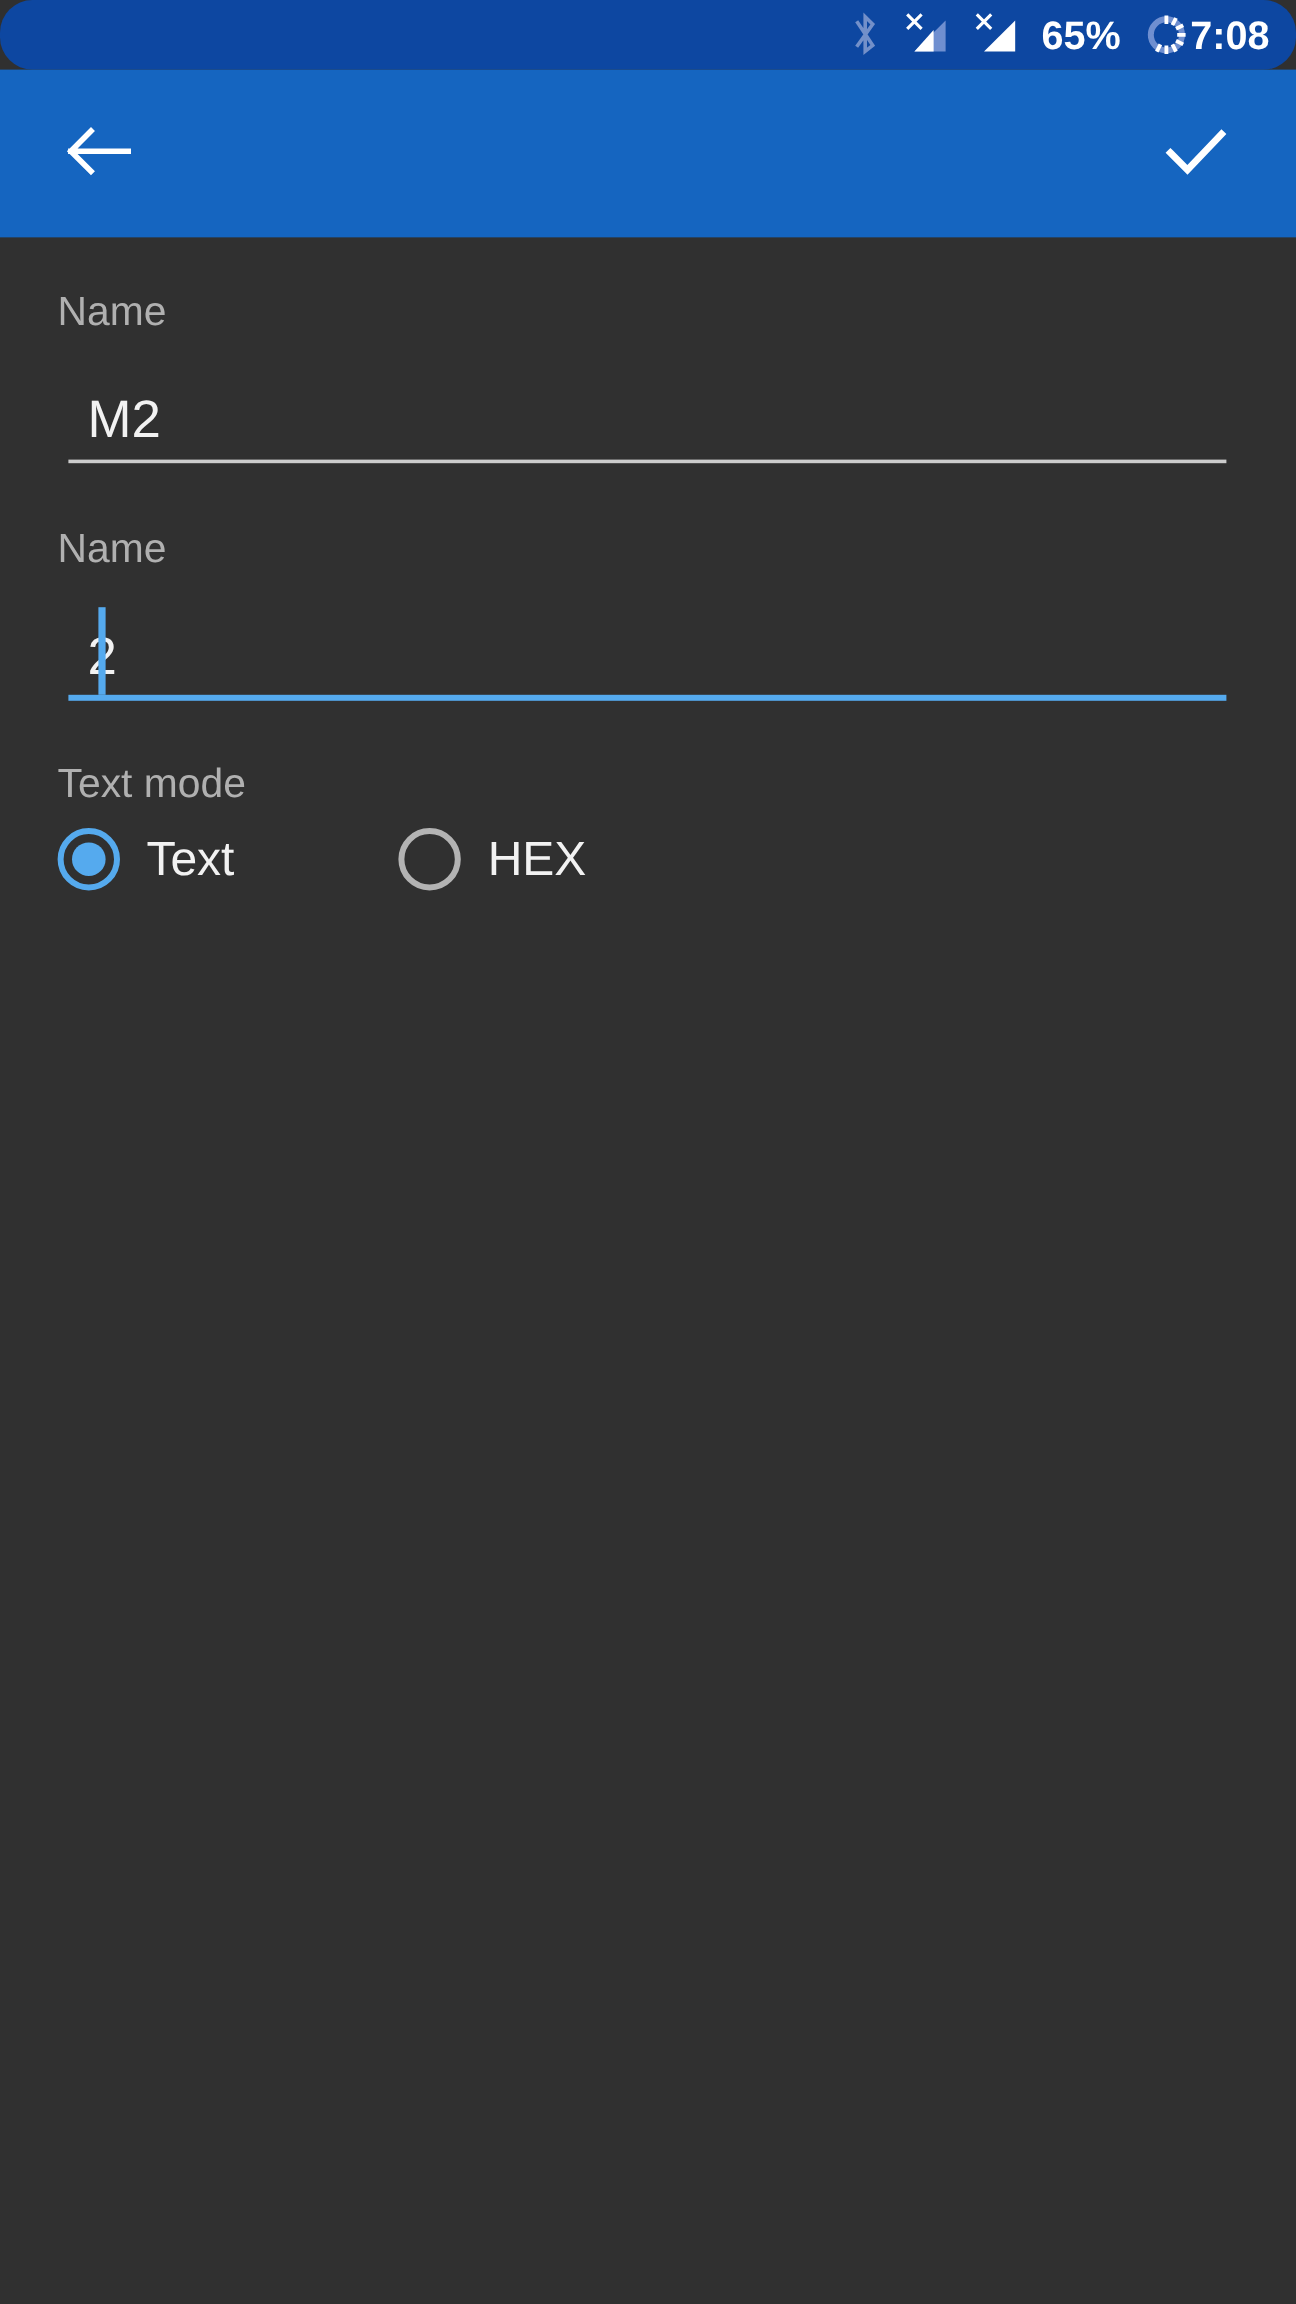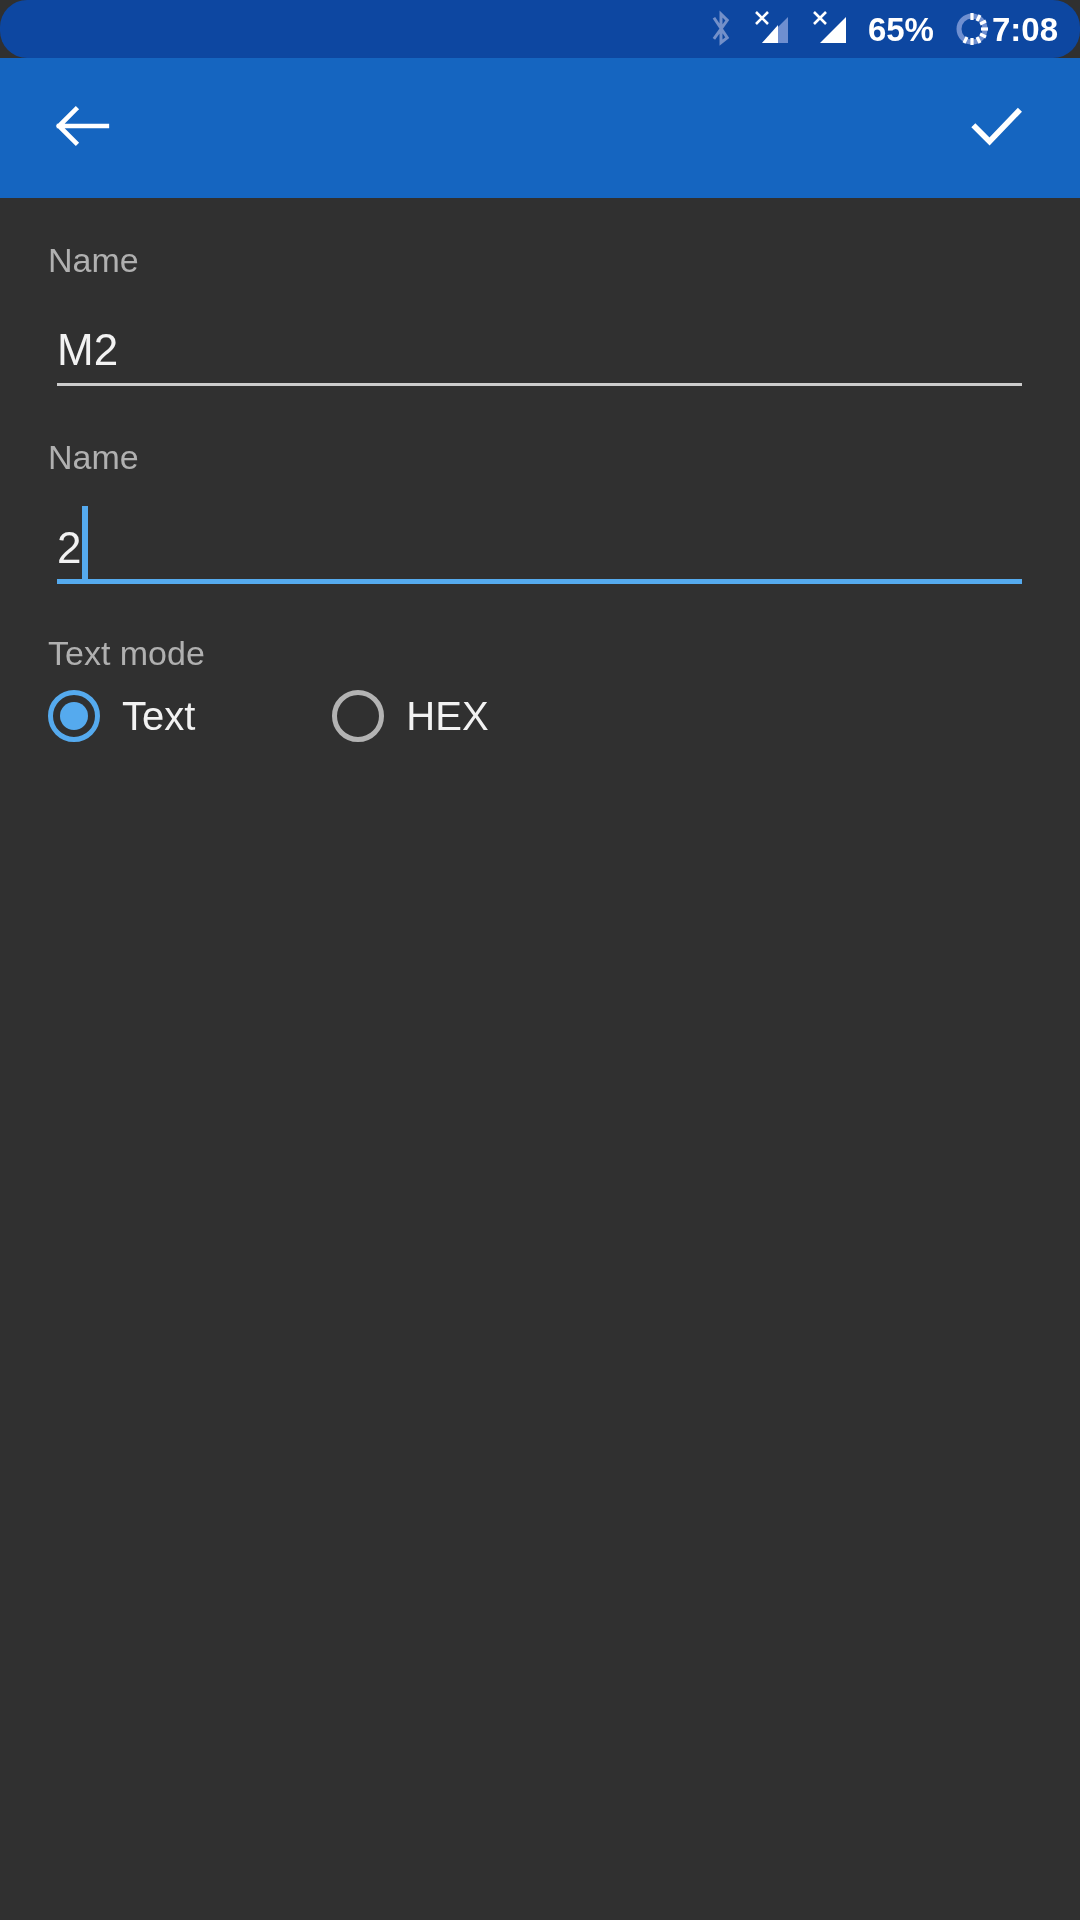--- a/index.html
+++ b/index.html
@@ -122,21 +122,21 @@
     position: absolute;
     left: 57px;
     width: 965px;
     height: 80px;
   }
   .text-field.name  { top: 108px; }
   .text-field.value { top: 306px; }
 
   .field-value {
     position: absolute;
-    left: 0;
+    left: 16px;
     bottom: 14px;
     color: #f2f2f2;
     font-size: 44px;
     line-height: 1;
     white-space: nowrap;
   }
 
   .underline {
     position: absolute;
     left: 0;

